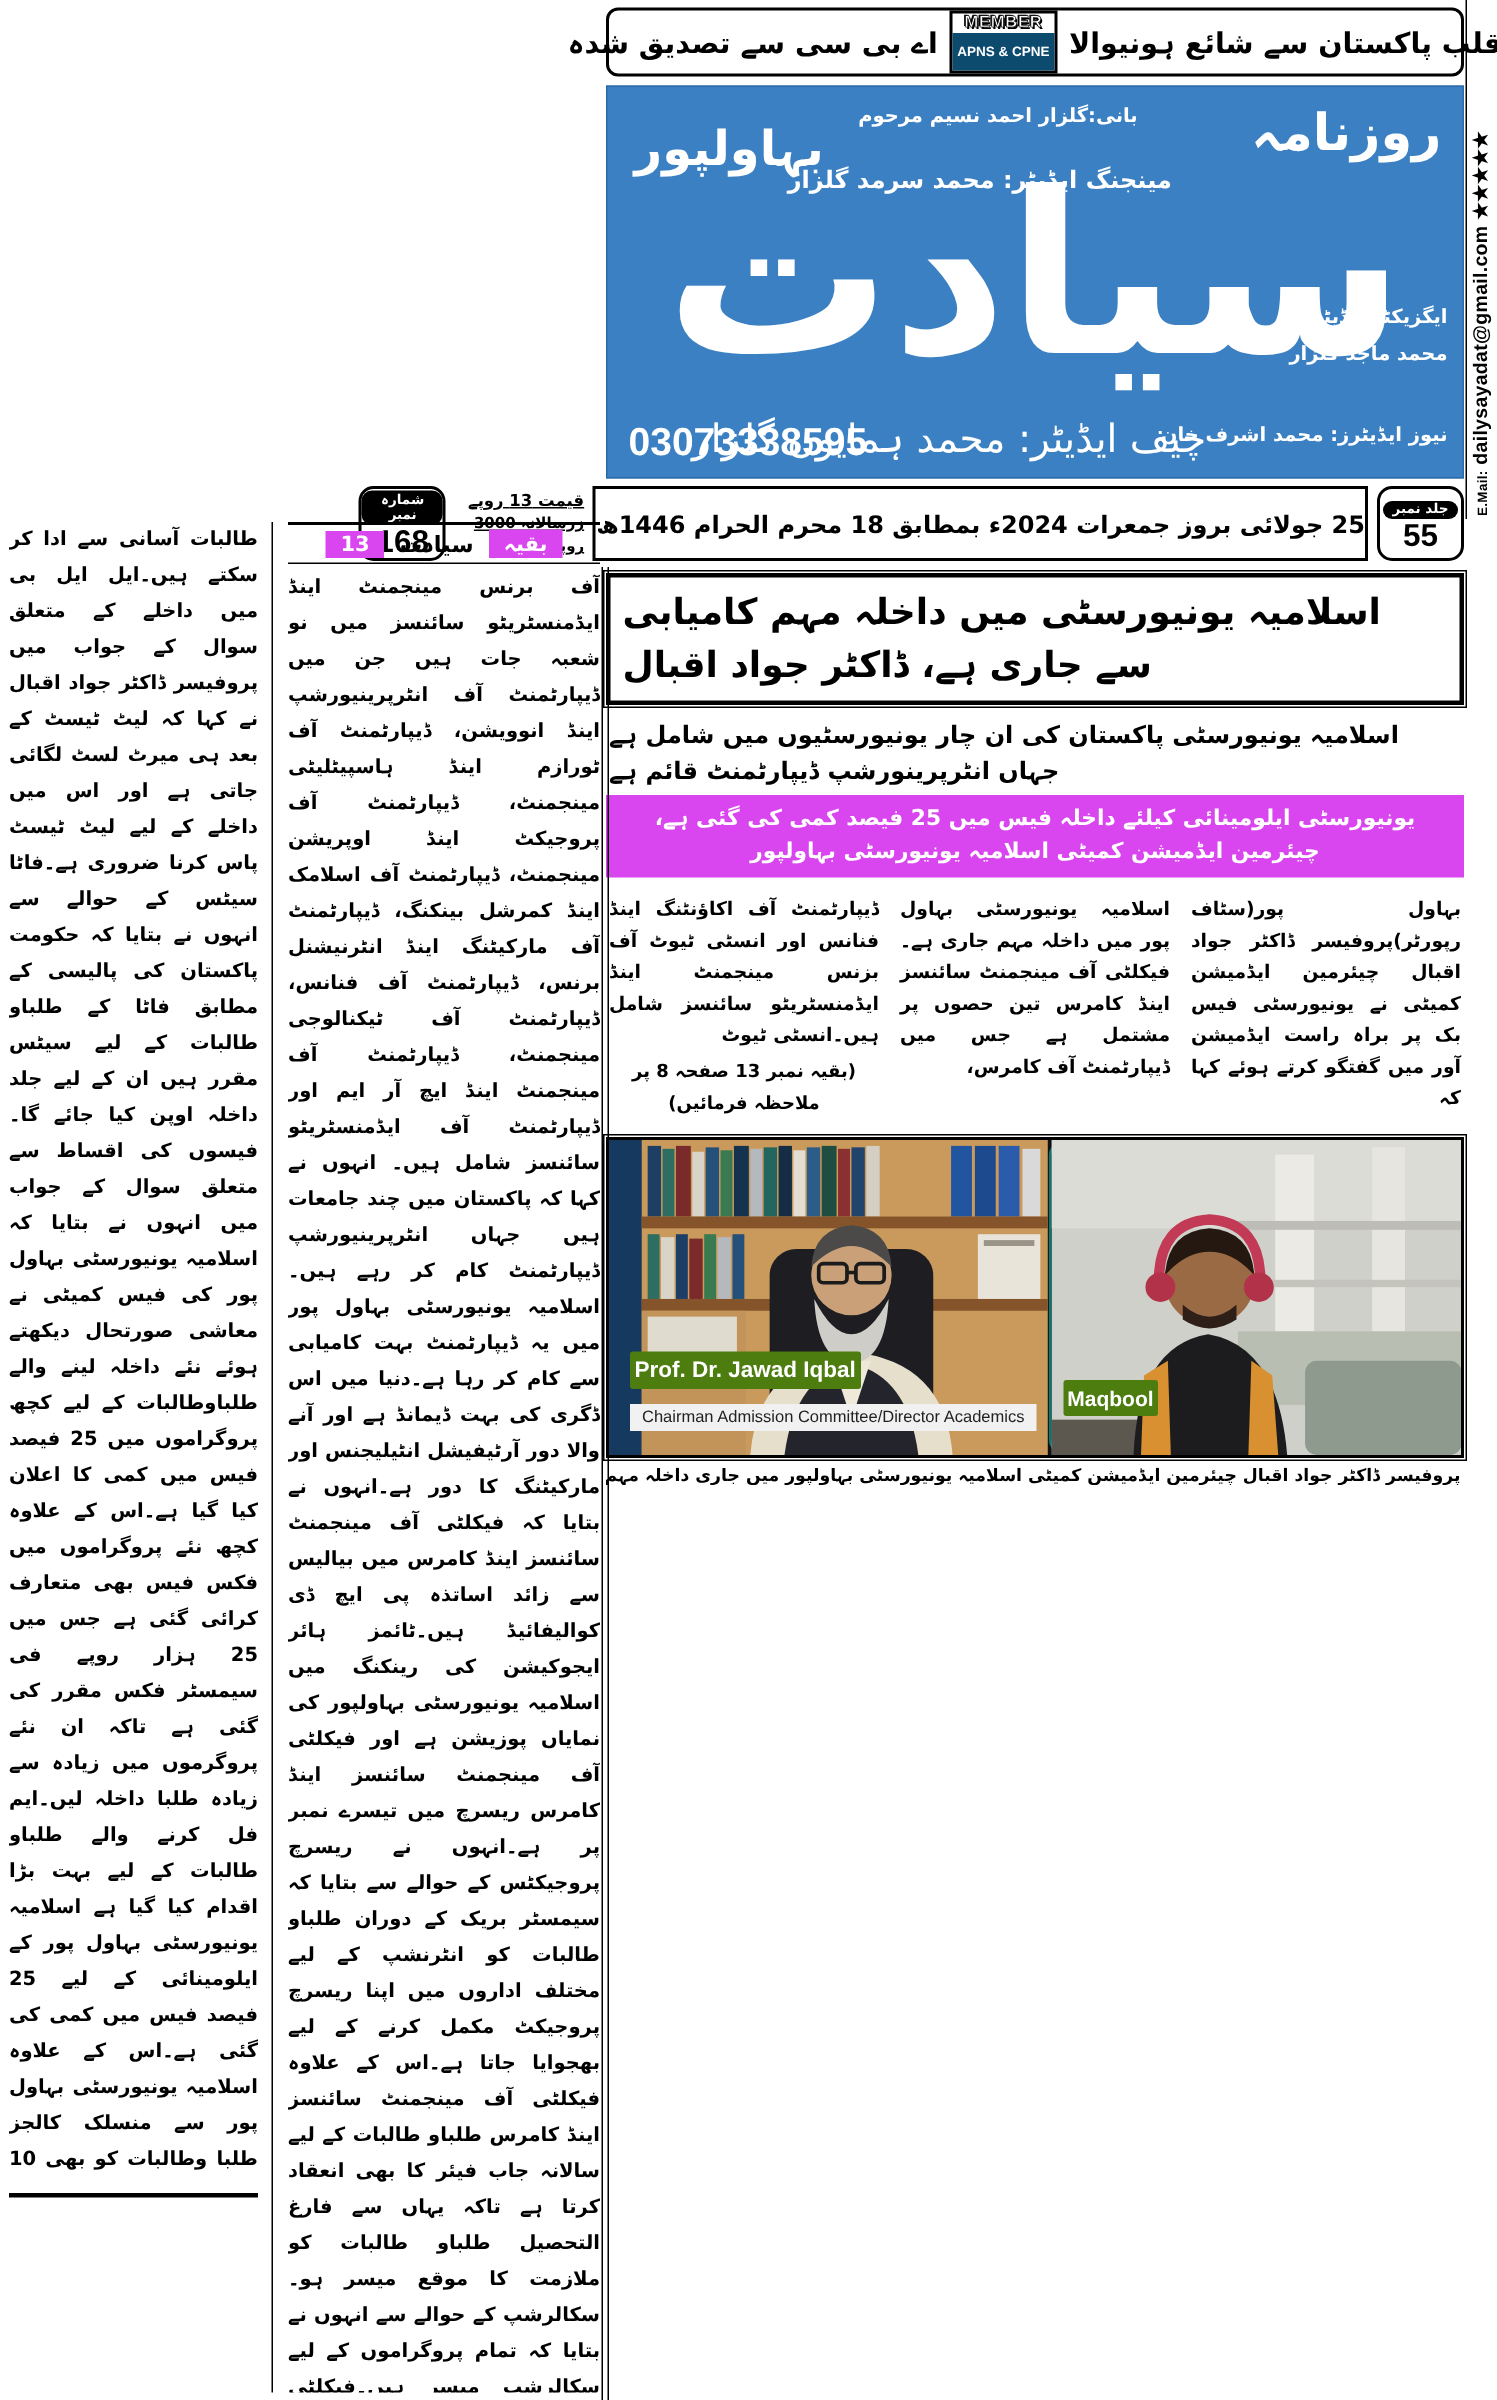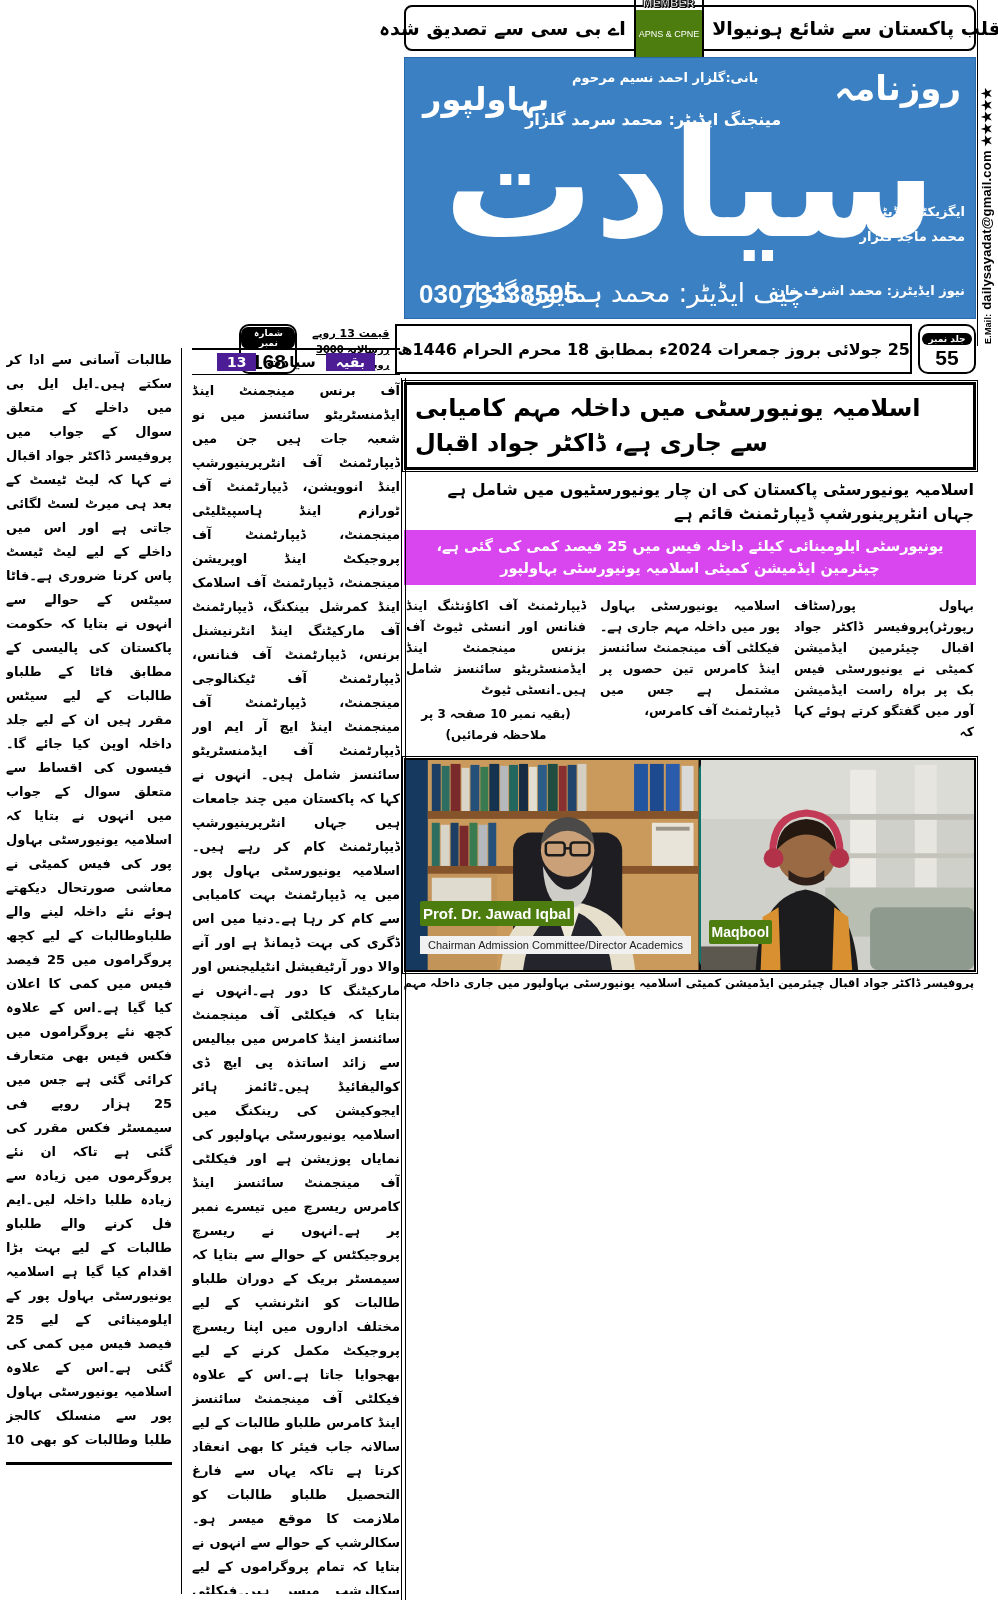--- a/index.html
+++ b/index.html
@@ -15,21 +15,21 @@
   
   .main-col { position:absolute; top:0; right:22px; width:572px; }
 
   .top-banner { margin-top:5px; border:2px solid #000; border-radius:8px; height:46px;
                 display:flex; align-items:center; justify-content:center; gap:8px; padding:0 8px; }
   .top-banner .btxt { font-size:19px; font-weight:bold; white-space:nowrap; }
   .member-badge { border:2px solid #000; direction:ltr; font-family:"Liberation Sans", sans-serif;
                   text-align:center; line-height:1; flex:0 0 auto; }
   .member-badge .m1 { font-size:11px; font-weight:bold; padding:1px 3px; letter-spacing:.5px;
                       -webkit-text-stroke:.4px #000; color:#fff; text-shadow:0 0 1px #000, 1px 1px 0 #000, -1px -1px 0 #000; }
-  .member-badge .m2 { font-size:9px; font-weight:normal; background:#4d7c0f; color:#fff; padding:20px 3px; }
+  .member-badge .m2 { font-size:9px; font-weight:bold; background:#0c4a6e; color:#fff; padding:8px 3px; }
 
   .masthead { margin-top:6px; position:relative; height:262px; background:#3a80c2; color:#fff; border:1px solid #2a6aa8; }
   .mh-daily   { position:absolute; top:10px; right:14px; font-size:34px; font-weight:bold; }
   .mh-founder { position:absolute; top:12px; right:38%; font-size:13px; font-weight:bold; }
   .mh-managing{ position:absolute; top:52px; right:34%; font-size:16px; font-weight:bold; }
   .mh-city    { position:absolute; top:22px; left:18px; font-size:32px; font-weight:bold; }
   .mh-title   { position:absolute; top:36px; left:0; right:0; text-align:center; font-size:150px; line-height:1.2; font-weight:bold; }
   .mh-exec    { position:absolute; top:142px; right:10px; font-size:13px; font-weight:bold; text-align:right; line-height:1.9; }
   .mh-news    { position:absolute; bottom:20px; right:10px; font-size:13px; font-weight:bold; }
   .mh-chief   { position:absolute; bottom:10px; right:30%; font-size:26px; font-weight:normal; }
@@ -40,21 +40,21 @@
   .numbox .nlabel { display:inline-block; background:#000; color:#fff; font-size:9px; font-weight:bold; border-radius:7px; padding:1px 6px; }
   .numbox .nval { font-size:21px; font-weight:bold; line-height:1.1; font-family:"Liberation Sans", sans-serif; }
   .datebar { flex:1; border:2px solid #000; display:flex; align-items:center; justify-content:center;
              font-size:16px; font-weight:bold; white-space:nowrap; }
   .pricebox { flex:0 0 86px; display:flex; flex-direction:column; justify-content:center; text-align:right; line-height:1.5;text-decoration:underline; }
   .pricebox .p1 { font-size:11px; font-weight:bold; }
   .pricebox .p2 { font-size:10px; font-weight:bold; }
 
   .headline-box { margin-top:8px; border:3px solid #000; outline:1px solid #000; outline-offset:1px;
                   padding:6px 8px; text-align:left; font-size:24px; font-weight:bold; line-height:1.45; }
-  .subhead { padding:8px 2px 4px; text-align:right; font-size:16px; font-weight:bold; line-height:1.5; }
+  .subhead { padding:8px 2px 4px; text-align:left; font-size:16px; font-weight:bold; line-height:1.5; }
   .reverse-bar { background:#d946ef; color:#fff; text-align:center; font-size:14.5px; font-weight:bold;
                  padding:5px 6px; line-height:1.55; }
 
   .intro-cols { display:flex; gap:14px; padding:10px 2px 6px; }
   .intro-cols .icol { flex:1; font-size:12.5px; font-weight:bold; line-height:21px; text-align:justify; }
   .intro-note { margin-top:4px; text-align:center; font-size:12px; font-weight:bold; }
 
   .photo-frame { margin-top:6px; border:2px solid #000; outline:1px solid #000; outline-offset:1px;
                  height:214px; display:flex; position:relative; background:#111; }
   .panel { position:relative; height:100%; }
@@ -68,21 +68,21 @@
   .title-tag { position:absolute; left:14px; bottom:16px; background:#f1f1f1; color:#222;
                font:11px "Liberation Sans", sans-serif; padding:3px 8px; direction:ltr; white-space:nowrap; }
   .photo-caption { padding:4px 2px 0; font-size:11.5px; font-weight:bold; text-align:center; white-space:nowrap; overflow:hidden; }
 
   
   .left-cols { position:absolute; top:348px; right:598px;  left:4px; width:394px;
                display:flex; gap:10px; }
   .cont-col1-wrap { flex:0 0 208px; }
   .cont-header { display:flex; align-items:center; gap:10px; justify-content:center;
                  border-top:2px solid #000; border-bottom:1px solid #000; padding:3px 2px; margin-bottom:4px; }
-  .cont-header .hbox { background:#4c1d95; color:#fff; font-weight:bold; font-size:14px; padding:1px 10px; }
+  .cont-header .hbox { background:#d946ef; color:#fff; font-weight:bold; font-size:14px; padding:1px 10px; }
   .cont-header .hname { font-size:15px; font-weight:bold; }
   .cont-text { font-size:13px; font-weight:bold; line-height:24px; text-align:justify; overflow:hidden; }
   .cont-col1 { height:1215px; }
   .cont-col2-wrap { flex:1; border-right:1px solid #000; padding-right:9px; }
   .cont-col2 { height:1108px; }
   .end-rule { border:none; border-top:3px solid #000; margin-top:6px; }
 
   .vrule-double { position:absolute; top:378px; right:592px; width:5px; height:1222px;
                   border-right:1px solid #000; border-left:1px solid #000; }
 </style>
@@ -140,21 +140,21 @@
 
   <div class="headline-box">اسلامیہ یونیورسٹی میں داخلہ مہم کامیابی سے جاری ہے، ڈاکٹر جواد اقبال</div>
   <div class="subhead">اسلامیہ یونیورسٹی پاکستان کی ان چار یونیورسٹیوں میں شامل ہے جہاں انٹرپرینورشپ ڈیپارٹمنٹ قائم ہے</div>
   <div class="reverse-bar">یونیورسٹی ایلومینائی کیلئے داخلہ فیس میں 25 فیصد کمی کی گئی ہے، چیئرمین ایڈمیشن کمیٹی اسلامیہ یونیورسٹی بہاولپور</div>
 
   <div class="intro-cols">
     <div class="icol">بہاول پور(سٹاف رپورٹر)پروفیسر ڈاکٹر جواد اقبال چیئرمین ایڈمیشن کمیٹی نے یونیورسٹی فیس بک پر براہ راست ایڈمیشن آور میں گفتگو کرتے ہوئے کہا کہ</div>
     <div class="icol">اسلامیہ یونیورسٹی بہاول پور میں داخلہ مہم جاری ہے۔ فیکلٹی آف مینجمنٹ سائنسز اینڈ کامرس تین حصوں پر مشتمل ہے جس میں ڈیپارٹمنٹ آف کامرس،</div>
     <div class="icol">
       <span>ڈیپارٹمنٹ آف اکاؤنٹنگ اینڈ فنانس اور انسٹی ٹیوٹ آف بزنس مینجمنٹ اینڈ ایڈمنسٹریٹو سائنسز شامل ہیں۔انسٹی ٹیوٹ</span>
-      <div class="intro-note">(بقیہ نمبر 10 صفحہ 3 پر ملاحظہ فرمائیں)</div>
+      <div class="intro-note">(بقیہ نمبر 13 صفحہ 8 پر ملاحظہ فرمائیں)</div>
     </div>
   </div>
 
   <div class="photo-frame">
     <div class="panel left">
       <svg viewBox="0 0 275 214" preserveAspectRatio="none">
         <rect x="0" y="0" width="275" height="214" fill="#cfd0ca"></rect>
         <rect x="0" y="0" width="275" height="60" fill="#dcdcd6"></rect>
         <rect x="150" y="10" width="26" height="120" fill="#eceae4"></rect>
         <rect x="215" y="5" width="22" height="125" fill="#e7e5df"></rect>

